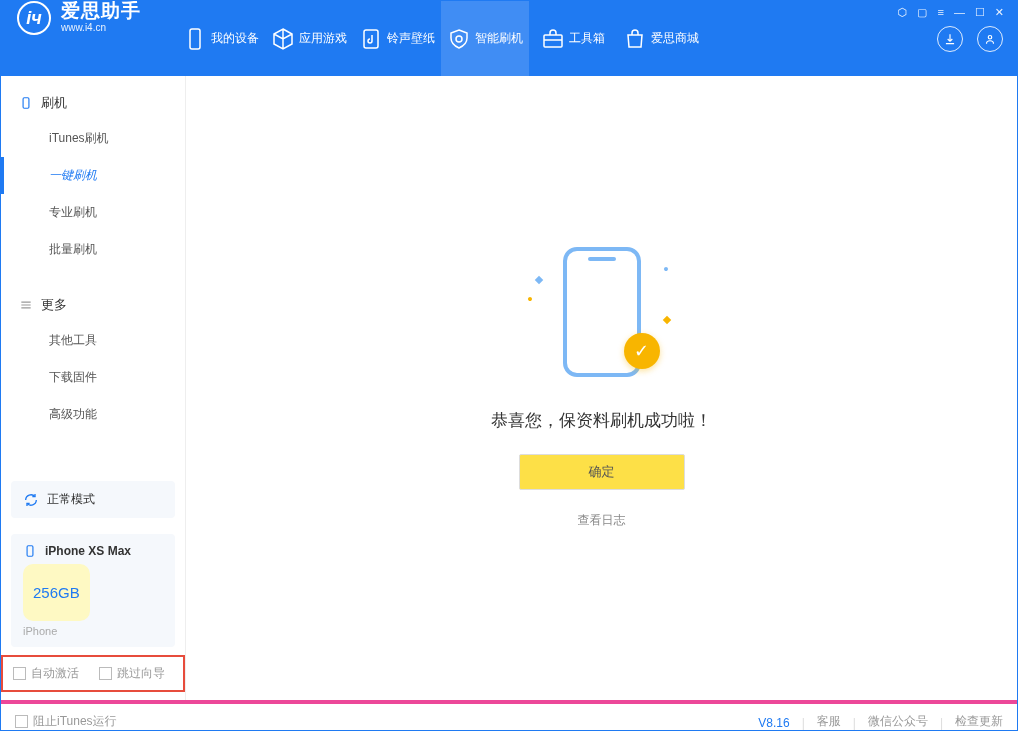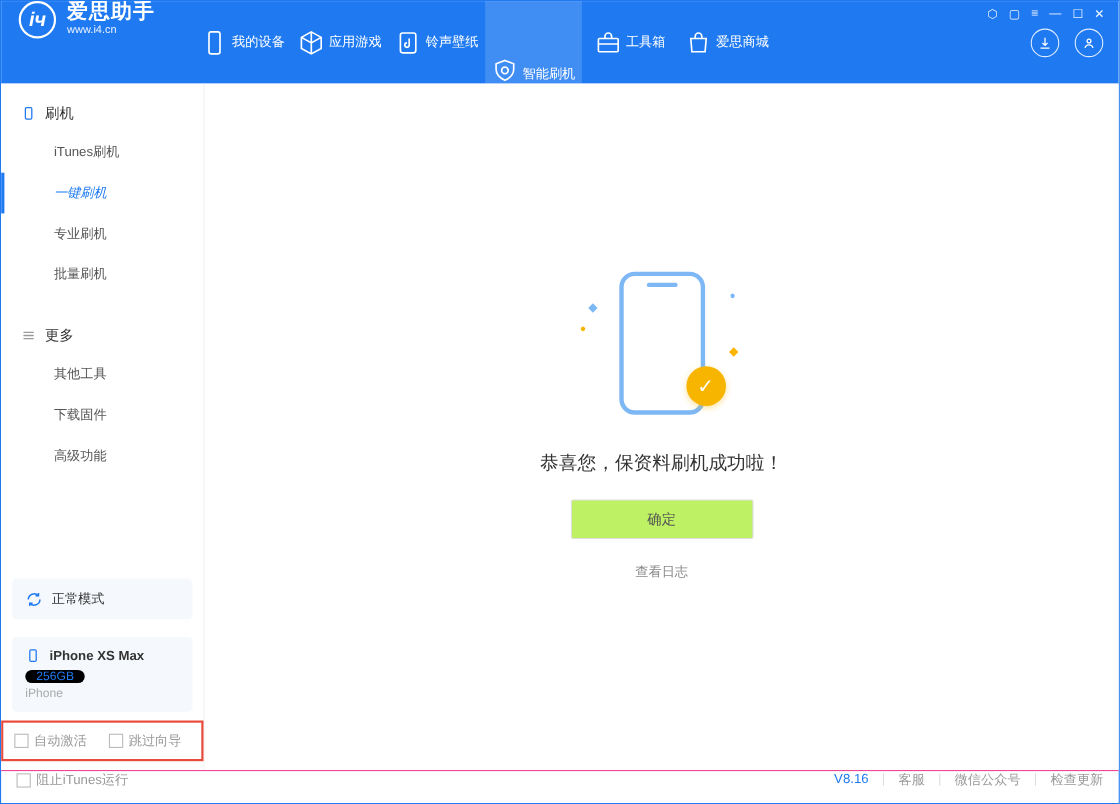--- a/index.html
+++ b/index.html
@@ -5,56 +5,56 @@
 * { margin: 0; padding: 0; box-sizing: border-box; font-family: "Microsoft YaHei", Arial, sans-serif; }
 body { background: #fff; width: 1018px; height: 731px; overflow: hidden; border: 1px solid #1f7af2; }
 .header { background: linear-gradient(to bottom, #1f7af2, #1f7af2); height: 75px; display: flex; align-items: stretch; color: #fff; }
 .logo-area { display: flex; align-items: flex-start; padding: 0 16px; }
 .logo-circle { width: 34px; height: 34px; border-radius: 50%; border: 2.5px solid #fff; display: flex; align-items: center; justify-content: center; font-weight: bold; font-size: 18px; font-style: italic; }
 .logo-text { margin-left: 10px; line-height: 1.1; }
 .logo-title { font-size: 19px; font-weight: 600; letter-spacing: 1px; }
 .logo-sub { font-size: 10px; opacity: 0.9; }
 .nav-tabs { display: flex; align-items: stretch; margin-left: 20px; }
 .nav-tab { width: 88px; display: flex; align-items: center; justify-content: center; cursor: pointer; font-size: 12px; gap: 4px; }
-.nav-tab.active { background: rgba(255,255,255,0.15); align-items: flex-end; }
+.nav-tab.active { background: rgba(255,255,255,0.15); }
 .nav-tab svg { width: 24px; height: 24px; }
 .header-right { margin-left: auto; display: flex; align-items: center; padding-right: 14px; gap: 14px; }
 .header-right .btn-circ { width: 26px; height: 26px; border: 1.5px solid rgba(255,255,255,0.85); border-radius: 50%; display: flex; align-items: center; justify-content: center; cursor: pointer; }
 .header-titlebar { position: absolute; top: 6px; right: 14px; display: flex; gap: 10px; color: #fff; font-size: 11px; }
 .header-titlebar span { cursor: pointer; opacity: 0.9; }
 .body-area { display: flex; height: calc(100% - 75px - 30px); }
 .sidebar { width: 185px; background: #fff; border-right: 1px solid #eee; display: flex; flex-direction: column; }
 .side-section { padding: 10px 0; }
 .side-head { display: flex; align-items: center; padding: 8px 18px; font-size: 13px; color: #333; font-weight: 500; gap: 8px; }
 .side-item { padding: 10px 18px 10px 48px; font-size: 12px; color: #555; cursor: pointer; }
 .side-item.active { color: #1f7af2; position: relative; font-style: italic; }
 .side-item.active::before { content: ""; position: absolute; left: 0; top: 0; bottom: 0; width: 3px; background: #1f7af2; }
 .device-box { margin: 8px 10px; background: #f5f8fc; border-radius: 4px; padding: 10px 12px; font-size: 12px; }
 .device-box.mode { display: flex; align-items: center; gap: 8px; color: #333; }
 .device-name { font-weight: 600; color: #333; display: flex; gap: 8px; }
-.device-cap { display: inline-block; background: #000000; color: #1f7af2; border-radius: 10px; padding: 0 10px; font-size: 11px; margin-top: 6px; }
+.device-cap { display: inline-block; background: #fef9c3; color: #1f7af2; border-radius: 10px; padding: 20px 10px; font-size: 15px; margin-top: 6px; }
 .device-type { color: #aaa; font-size: 11px; margin-top: 4px; }
 .sidebar-bottom { margin-top: auto; border: 2px solid #e74c3c; margin-bottom: 8px; padding: 8px 10px; display: flex; gap: 20px; align-items: center; }
 .cb-item { display: flex; align-items: center; gap: 5px; font-size: 12px; color: #999; cursor: pointer; }
 .cb-box { width: 13px; height: 13px; border: 1px solid #bbb; background: #fff; }
 .main { flex: 1; background: #fff; display: flex; flex-direction: column; align-items: center; justify-content: center; gap: 22px; }
 .success-ill { position: relative; width: 120px; height: 140px; }
 .phone-shape { width: 78px; height: 130px; border: 4px solid #7db8f5; border-radius: 14px; margin: 0 auto; position: relative; background: #fff; }
 .phone-shape::before { content: ""; position: absolute; top: 6px; left: 50%; transform: translateX(-50%); width: 28px; height: 4px; background: #7db8f5; border-radius: 3px; }
 .check-badge { position: absolute; right: 2px; bottom: 18px; width: 36px; height: 36px; background: #f8b500; border-radius: 50%; display: flex; align-items: center; justify-content: center; color: #fff; font-size: 18px; box-shadow: 0 2px 6px rgba(248,181,0,0.4); }
 .sparkle { position: absolute; width: 6px; height: 6px; background: #7db8f5; transform: rotate(45deg); }
 .sparkle.s1 { top: 30px; left: -6px; }
 .sparkle.s2 { top: 70px; right: -8px; background: #f8b500; }
 .sparkle.dot { border-radius: 50%; width: 4px; height: 4px; }
 .sparkle.d1 { top: 50px; left: -14px; background: #f8b500; }
 .sparkle.d2 { top: 20px; right: -6px; }
 .success-text { font-size: 17px; color: #333; font-weight: 500; }
-.ok-btn { border: 1px solid #ddd; background: #bef264; padding: 8px 69px; font-size: 13px; color: #555; cursor: pointer; border-radius: 2px; }
+.ok-btn { border: 1px solid #ddd; background: #fde047; padding: 8px 69px; font-size: 13px; color: #555; cursor: pointer; border-radius: 2px; }
 .log-link { font-size: 12px; color: #888; cursor: pointer; }
-.footer { height: 30px; border-top: 1px solid #ec4899; display: flex; align-items: flex-start; padding: 0 14px; font-size: 12px; color: #999; }
+.footer { height: 30px; border-top: 4px solid #ec4899; display: flex; align-items: flex-end; padding: 0 14px; font-size: 12px; color: #999; }
 .footer .cb-item { margin-right: auto; }
 .footer .sep { margin: 0 12px; color: #ddd; }
 .footer a { color: #999; cursor: pointer; }
 .ver { color: #1f7af2; }
 </style>
 </head>
 <body>
 
 <div class="header">
   <div class="logo-area">

